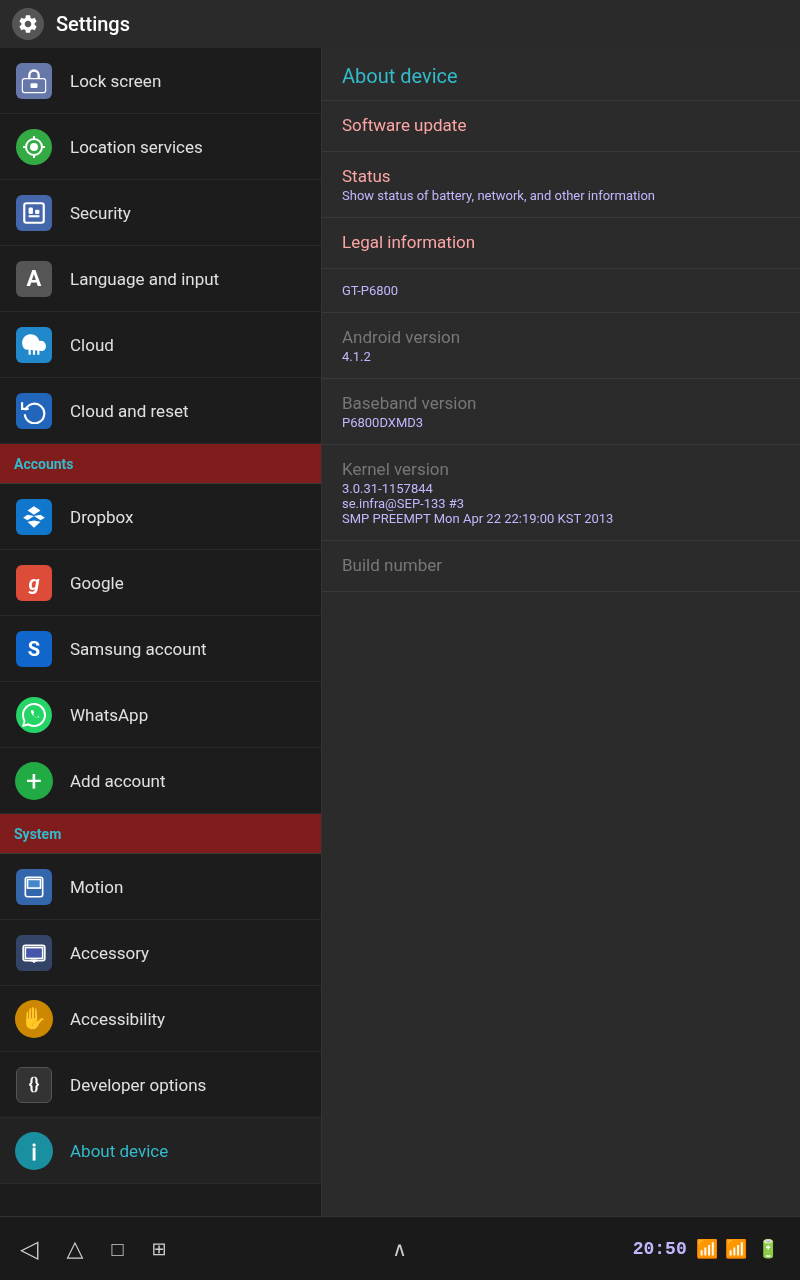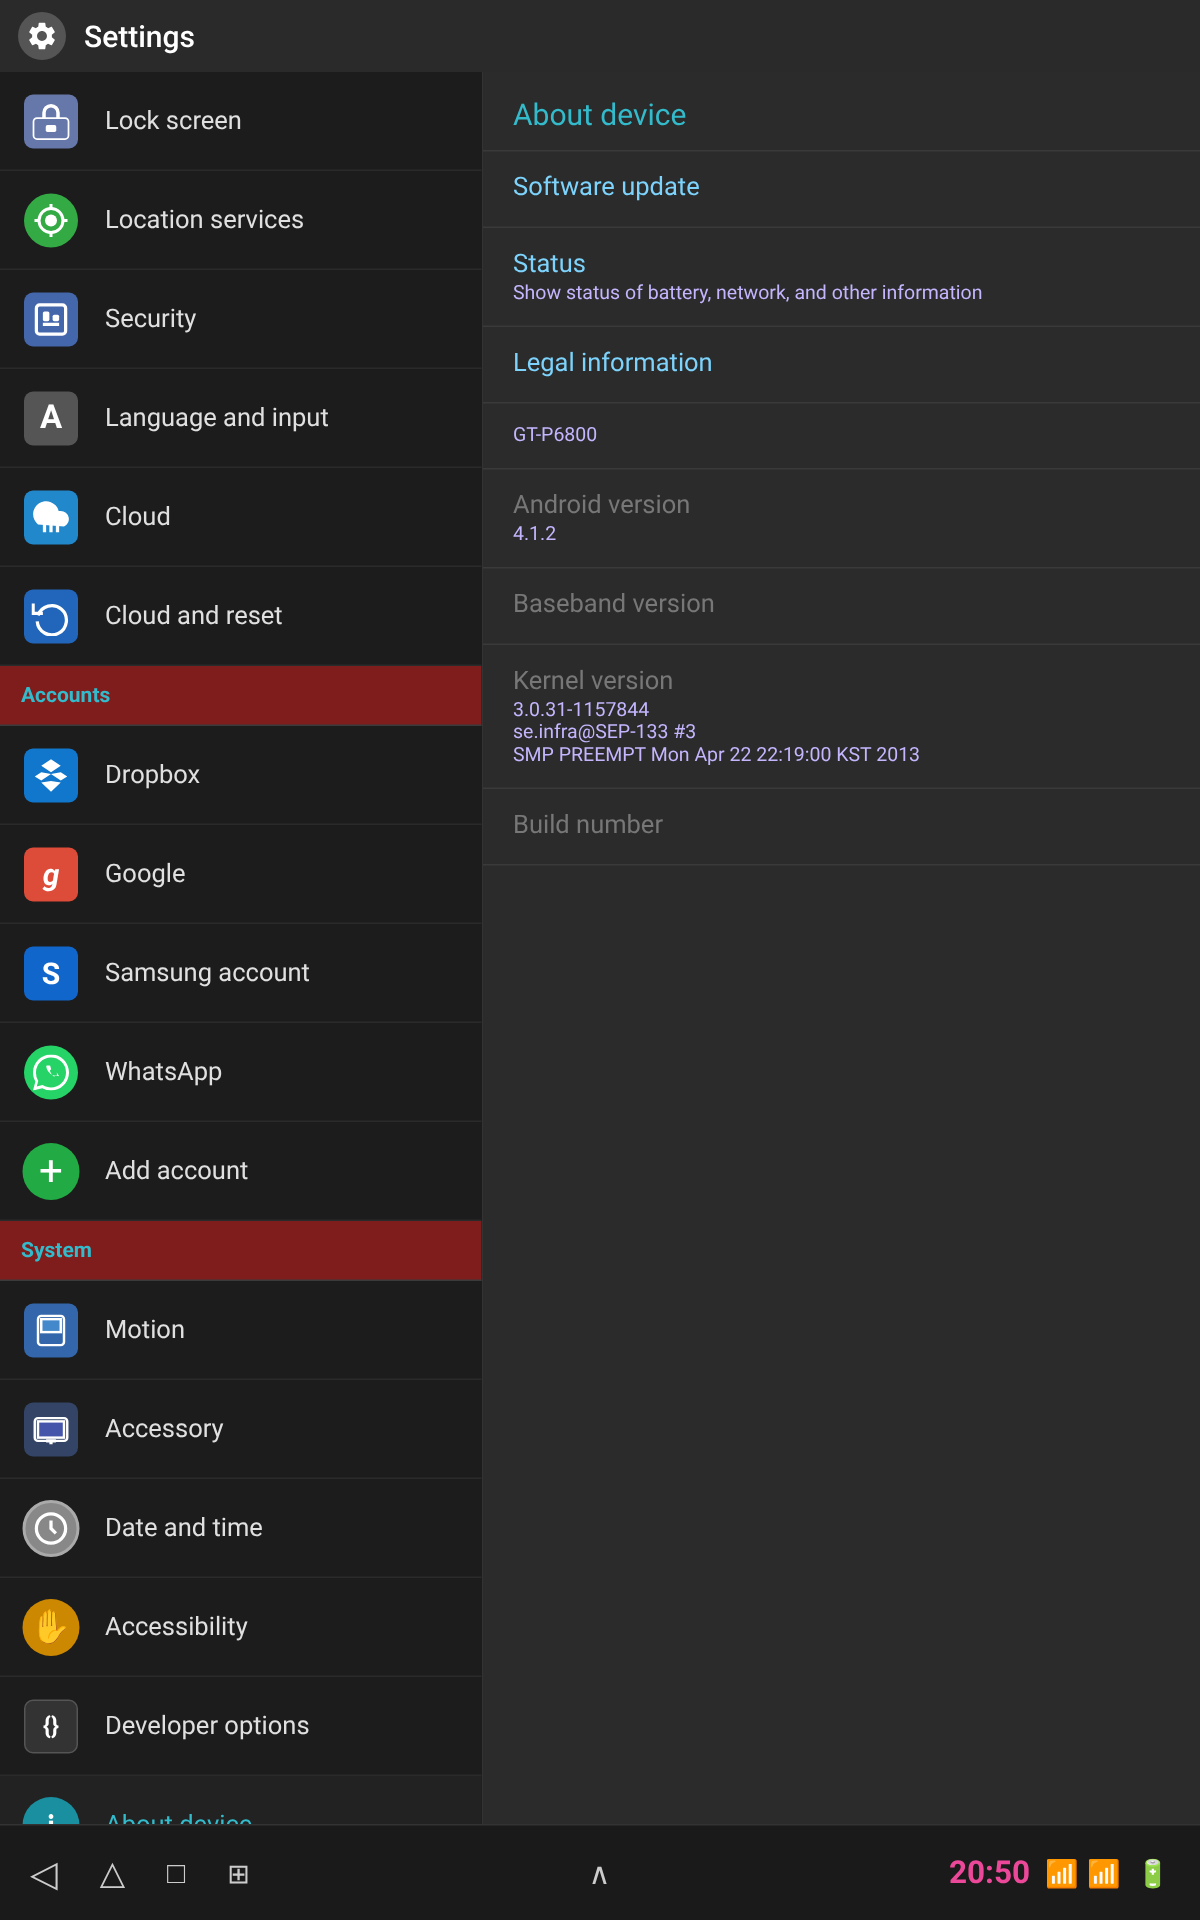--- a/index.html
+++ b/index.html
@@ -102,21 +102,21 @@
       color: #33bbcc;
       font-size: 20px;
     }
 
     .right-item {
       padding: 14px 20px;
       border-bottom: 1px solid #3a3a3a;
       cursor: pointer;
     }
     .right-item-title {
-      color: #7dd3fc;
+      color: #fca5a5;
       font-size: 17px;
       margin-bottom: 2px;
     }
     .right-item-subtitle {
       color: #c4b5fd;
       font-size: 13px;
     }
     .right-item.dimmed .right-item-title {
       color: #777;
     }
@@ -138,23 +138,24 @@
       align-items: center;
     }
     .bottom-right-icons {
       display: flex;
       gap: 10px;
       align-items: center;
       color: #ccc;
       font-size: 16px;
     }
     .bottom-time {
-      color: #ec4899;
-      font-size: 21px;
+      color: #c4b5fd;
+      font-size: 18px;
       font-weight: bold;
+      font-family: Liberation Mono, monospace;
     }
     .nav-icon {
       color: #ccc;
       font-size: 24px;
       cursor: pointer;
     }
 
     
     .icon-settings {
       width: 32px; height: 32px;
@@ -358,31 +359,20 @@
               <rect x="2" y="5" width="20" height="14" rx="2"></rect>
               <rect x="4" y="7" width="16" height="10" fill="#4455aa"></rect>
               <line x1="9" y1="19" x2="15" y2="19" stroke="white" stroke-width="2"></line>
               <line x1="12" y1="19" x2="12" y2="21" stroke="white" stroke-width="2"></line>
             </svg>
         </div>
       </div>
       <span class="sidebar-item-label">Accessory</span>
     </div>
 
-    <div class="sidebar-item">
-      <div class="sidebar-item-icon">
-        <div style="width:38px;height:38px;border-radius:50%;background:#888;display:flex;align-items:center;justify-content:center;border:2px solid #aaa;">
-          <svg width="26" height="26" viewBox="0 0 24 24" fill="none" stroke="white" stroke-width="2">
-              <circle cx="12" cy="12" r="9"></circle>
-              <polyline points="12 7 12 12 15 15"></polyline>
-            </svg>
-        </div>
-      </div>
-      <span class="sidebar-item-label">Date and time</span>
-    </div>
 
     <div class="sidebar-item">
       <div class="sidebar-item-icon">
         <div style="width:38px;height:38px;border-radius:50%;background:#cc8800;display:flex;align-items:center;justify-content:center;">
           <span style="font-size:22px;">✋</span>
         </div>
       </div>
       <span class="sidebar-item-label">Accessibility</span>
     </div>
 
@@ -430,20 +420,21 @@
       <div class="right-item-subtitle">GT-P6800</div>
     </div>
 
     <div class="right-item dimmed">
       <div class="right-item-title">Android version</div>
       <div class="right-item-subtitle">4.1.2</div>
     </div>
 
     <div class="right-item dimmed">
       <div class="right-item-title">Baseband version</div>
+      <div class="right-item-subtitle">P6800DXMD3</div>
     </div>
 
     <div class="right-item dimmed">
       <div class="right-item-title">Kernel version</div>
       <div class="right-item-subtitle" style="white-space:pre-line;">3.0.31-1157844
 se.infra@SEP-133 #3
 SMP PREEMPT Mon Apr 22 22:19:00 KST 2013</div>
     </div>
 
     <div class="right-item dimmed">

